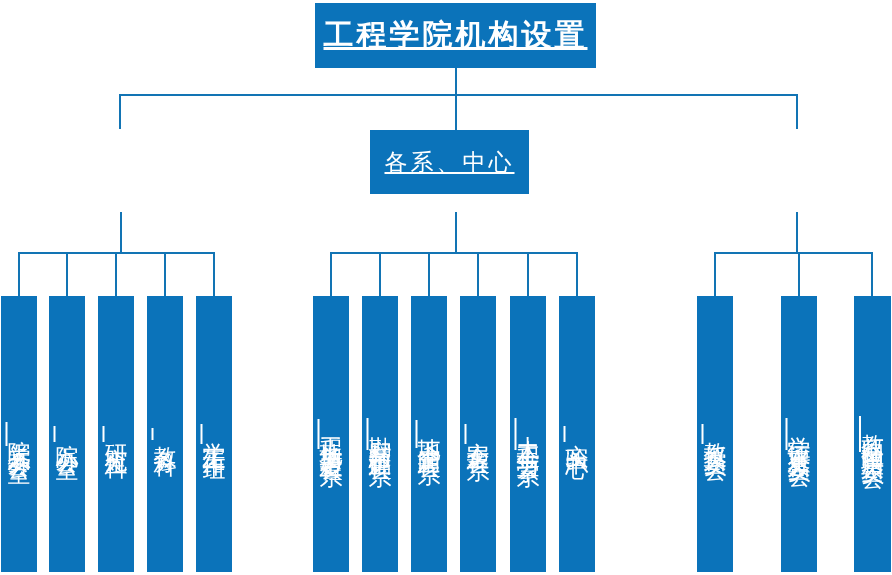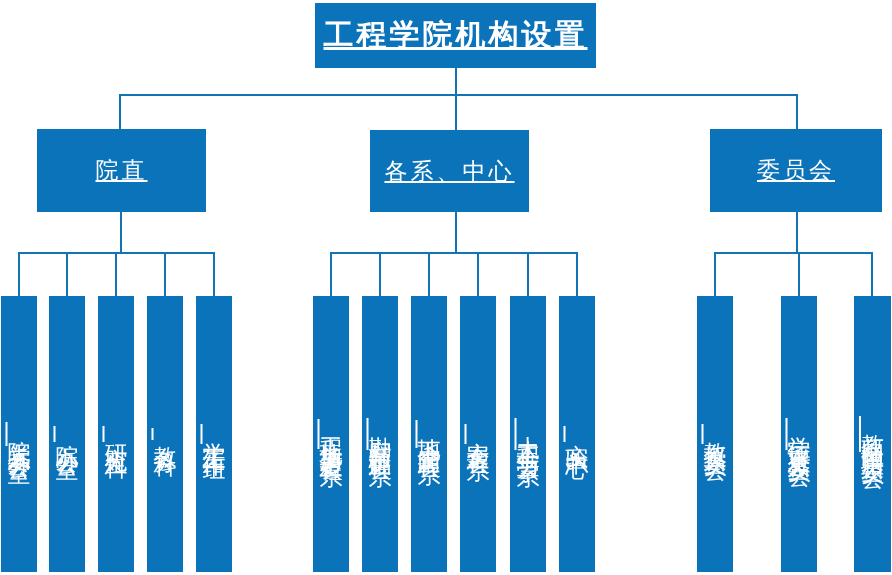--- a/index.html
+++ b/index.html
@@ -65,28 +65,22 @@
   <div class="box title-box" style="left:315px; top:3px; width:281px; height:65px;">
     <span>工程学院机构设置</span>
   </div>
 
   <div class="vline" style="left:455px; top:68px;  height:27px;"></div>
   <div class="hline" style="left:119px; top:94px;  width:679px;"></div>
   <div class="vline" style="left:119px; top:94px;  height:35px;"></div>
   <div class="vline" style="left:455px; top:94px;  height:36px;"></div>
   <div class="vline" style="left:796px; top:94px;  height:35px;"></div>
 
-  <div class="box group-box" style="left:37px; top:129px; width:169px; height:83px;">
-    <span>院直</span>
-  </div>
-  <div class="box group-box" style="left:370px; top:130px; width:159px; height:82px;">
+  <div class="box group-box" style="left:370px; top:130px; width:159px; height:64px;">
     <span>各系、中心</span>
-  </div>
-  <div class="box group-box" style="left:710px; top:129px; width:172px; height:83px;">
-    <span>委员会</span>
   </div>
 
   <div class="vline" style="left:120px; top:212px; height:41px;"></div>
   <div class="hline" style="left:18px;  top:252px; width:197px;"></div>
   <div class="vline" style="left:18px;  top:252px; height:44px;"></div>
   <div class="vline" style="left:66px;  top:252px; height:44px;"></div>
   <div class="vline" style="left:115px; top:252px; height:44px;"></div>
   <div class="vline" style="left:164px; top:252px; height:44px;"></div>
   <div class="vline" style="left:213px; top:252px; height:44px;"></div>
 

